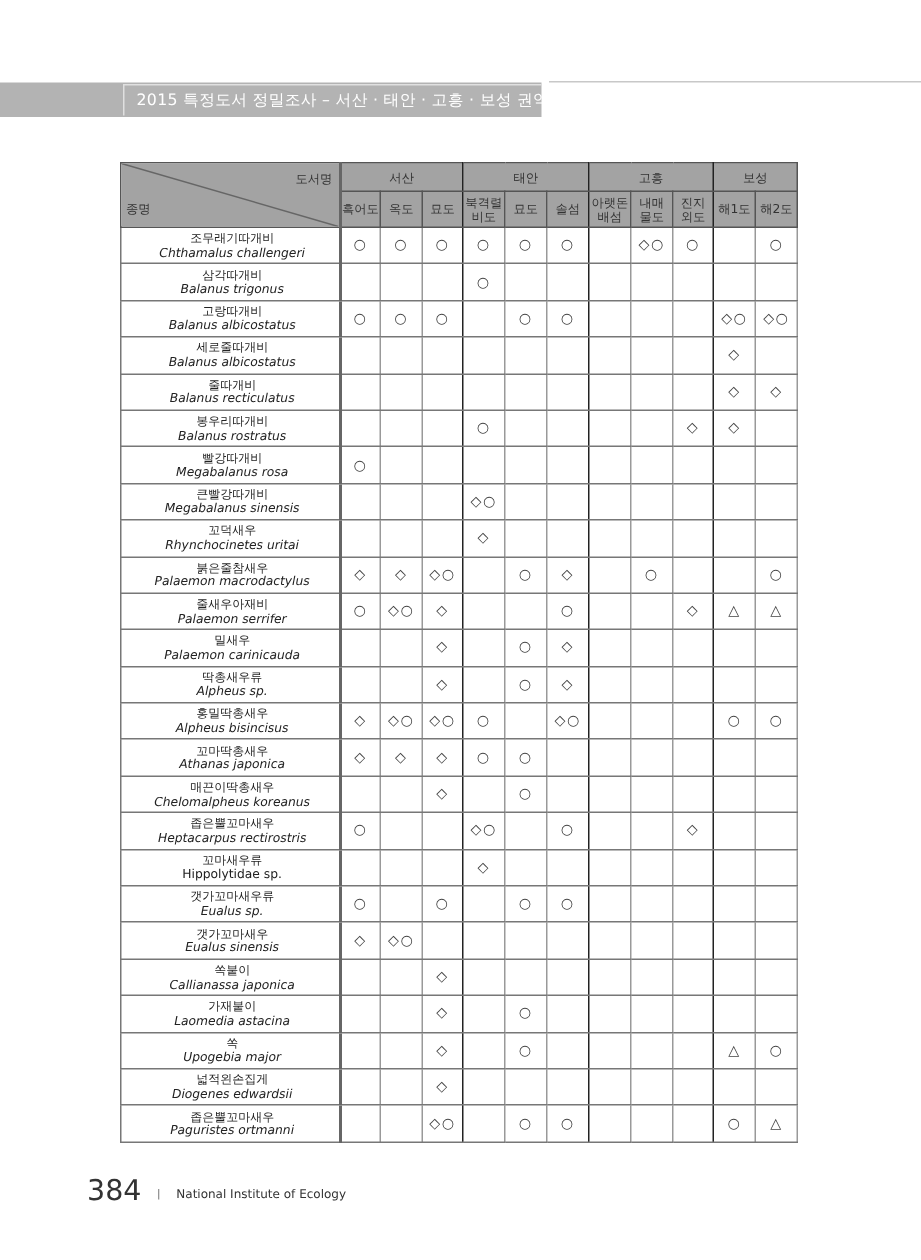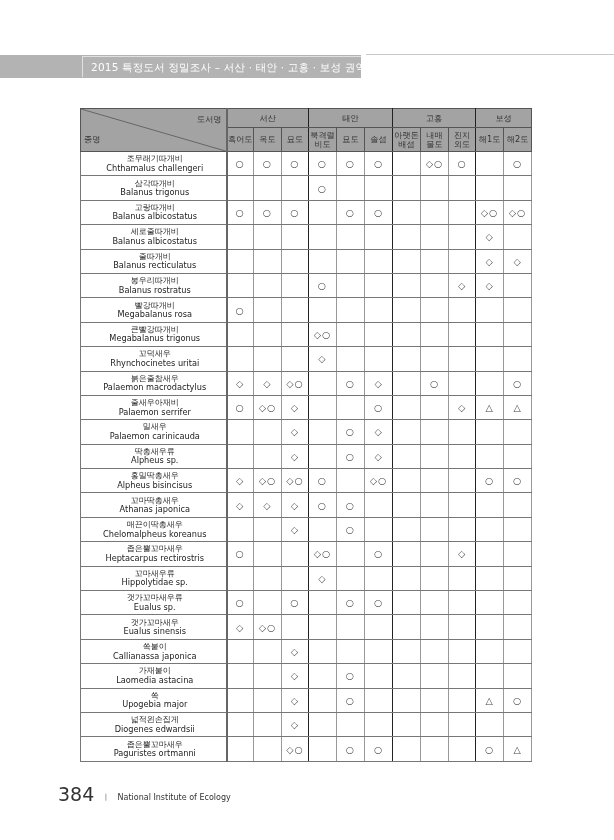--- a/index.html
+++ b/index.html
@@ -18,21 +18,21 @@
   table.survey th { background:#a3a3a3; font-weight:normal; color:#333; }
   table.survey { border-top:1.5px solid #444; border-bottom:1.5px solid #444; }
   .h1 { height:19px; }
   .h2 { height:24px; line-height:9px;margin-left:36px; }
   .diag { position:relative; background:#eeeeee; text-align:left !important; border-right:2px solid #666 !important; }
   .diag svg { position:absolute; left:0; top:0; width:100%; height:100%; }
   .diag .islandlbl { position:absolute; right:4px; top:5px; font-size:8.2px; }
   .diag .specieslbl { position:absolute; left:3px; bottom:6px; font-size:8.2px;margin-top:33px; }
   td.name { text-align:right; padding-left:3px !important; line-height:9.5px; border-right:2px solid #666 !important; }
   td.name .kr { display:block; font-size:8px; color:#222; }
-  td.name .sci { display:block; font-size:8.2px; color:#222; }
+  td.name .sci { display:block; font-size:8.2px; font-style:italic; color:#222; }
   td.name .sci.plain { font-style:normal; }
   tr.row { height:24.4px; }
   td.cell { font-size:9.5px; color:#444; letter-spacing:1px; }
   .sep-strong { border-right:1.6px solid #222 !important; }
   table.survey td { border-color:#777; }
   table.survey td.cell { border-left-color:#999; border-right-color:#999; }
 
   .footer { position:absolute; left:58px; top:783px; font-size:14px; color:#333; }
   .footer .pg { font-size:19px; font-family:"DejaVu Sans", sans-serif; }
   .footer .sep { font-size:7px; margin:0 6px; color:#666; vertical-align:middle; }
@@ -204,21 +204,21 @@
         <td class="cell sep-strong"></td>
         <td class="cell"></td>
         <td class="cell"></td>
         <td class="cell sep-strong"></td>
         <td class="cell"></td>
         <td class="cell"></td>
       </tr>
       <tr class="row">
         <td class="name">
           <span class="kr">큰빨강따개비</span>
-          <span class="sci">Megabalanus trigonus</span>
+          <span class="sci">Megabalanus sinensis</span>
         </td>
         <td class="cell"></td>
         <td class="cell"></td>
         <td class="cell sep-strong"></td>
         <td class="cell">◇○</td>
         <td class="cell"></td>
         <td class="cell sep-strong"></td>
         <td class="cell"></td>
         <td class="cell"></td>
         <td class="cell sep-strong"></td>

